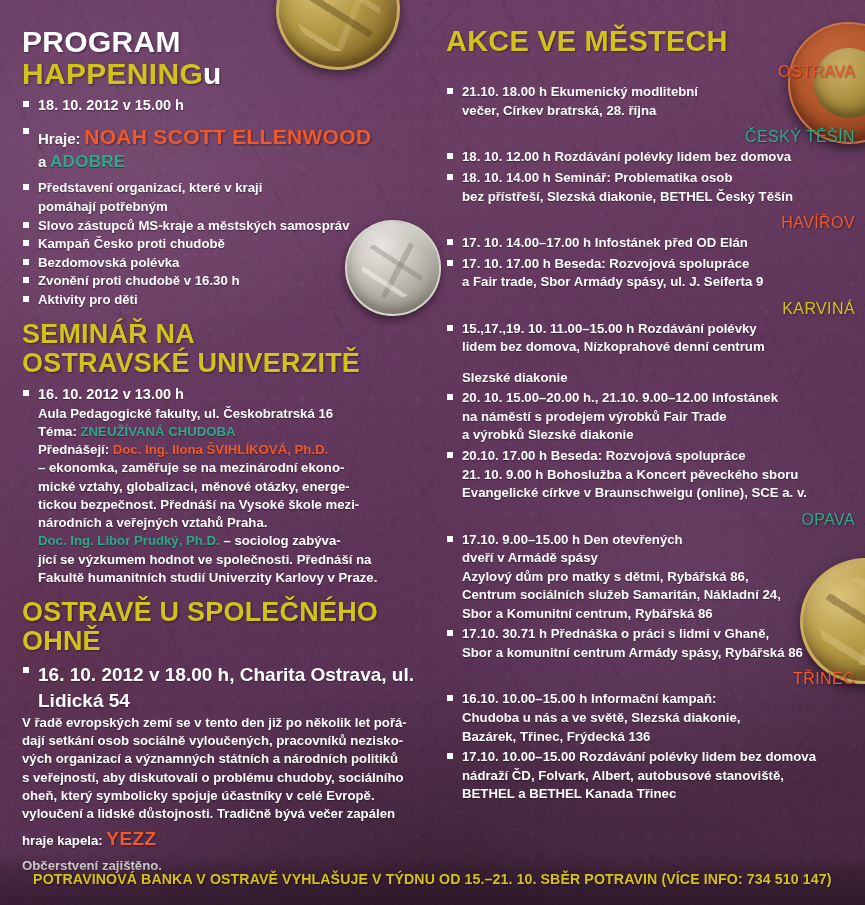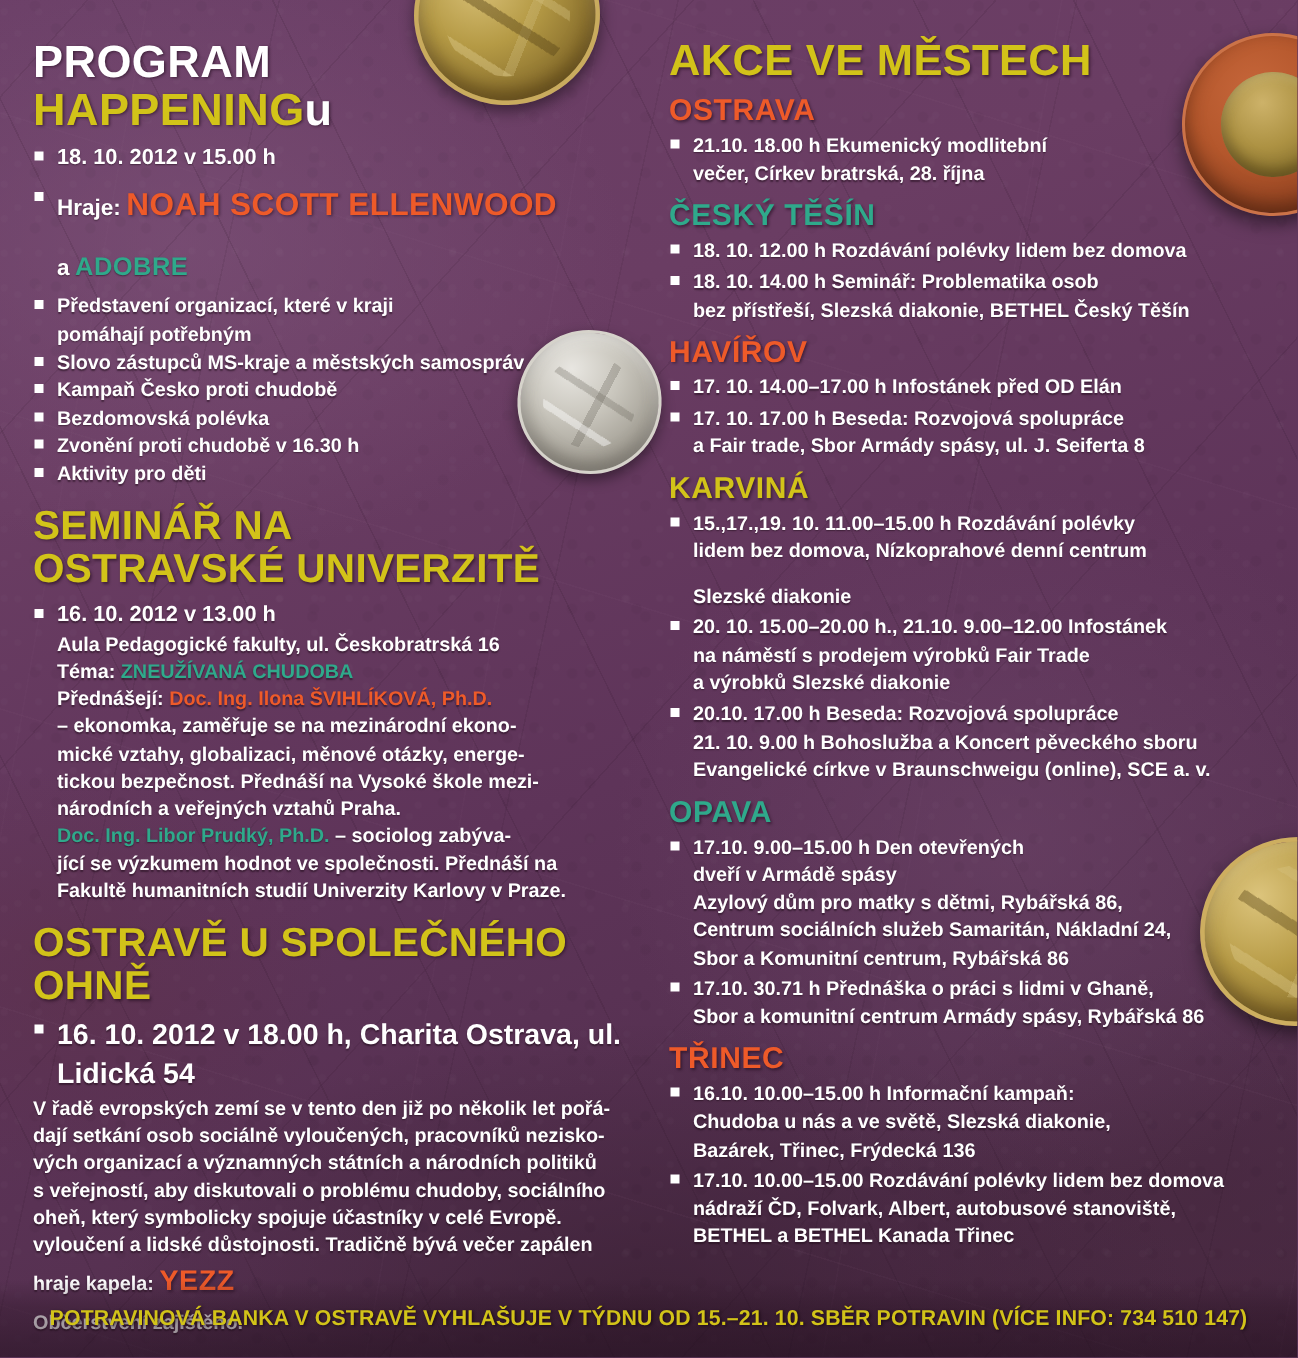--- a/index.html
+++ b/index.html
@@ -146,24 +146,25 @@
   .sect-title {
     font-size: 27px;
     font-weight: bold;
     color: #d2c319;
     line-height: 1.08;
     letter-spacing: .2px;
     text-shadow: 1px 1px 2px rgba(30,10,25,.55);
   }
 
   .city {
-    font-size: 20px;
-    font-weight: bold;
+    font-size: 16px;
+    font-weight: normal;
     letter-spacing: .4px;
     text-shadow: 1px 1px 2px rgba(30,10,25,.55);
+    text-align: right;
   }
   .c-orange { color: #ee5a29; }
   .c-teal   { color: #2fa98b; }
   .c-yellow { color: #d2c319; }
 
   ul.bullets { list-style: none; }
 
   li.item {
     position: relative;
     color: #ffffff;
@@ -261,21 +262,21 @@
     <div class="column" id="col-left">
 
       <div>
         <div class="title-big">PROGRAM</div>
         <div class="title-big yellow"><span>HAPPENING</span><span class="tail">u</span></div>
         <div class="gap-s"></div>
 
         <ul class="bullets">
           <li class="item" style="font-size:14.5px;margin-bottom:8px;">18. 10. 2012 v 15.00 h</li>
 
-          <li class="item" style="margin-bottom:16px;">
+          <li class="item" style="margin-bottom:0;">
             <span class="lab">Hraje:</span>
             <span class="big-name">NOAH SCOTT ELLENWOOD</span>
           </li>
           <li class="item nobullet" style="margin-bottom:6px;">
             <span class="lab">a</span>
             <span class="sub-green">ADOBRE</span>
           </li>
 
           <li class="item">Představení organizací, které v kraji</li>
           <li class="item nobullet">pomáhají potřebným</li>
@@ -359,21 +360,21 @@
               <li class="item" style="margin-bottom: 3px;">18. 10. 12.00 h Rozdávání polévky lidem bez domova</li>
               <li class="item">18. 10. 14.00 h Seminář: Problematika osob</li>
               <li class="item nobullet" style="margin-bottom: 3px;">bez přístřeší, Slezská diakonie, BETHEL Český Těšín</li>
             </ul>
           </div>
           <div style="margin-bottom: 9px;">
             <div class="city c-orange" style="margin-bottom: 2px;">HAVÍŘOV</div>
             <ul class="bullets">
               <li class="item" style="margin-bottom: 3px;">17. 10. 14.00–17.00 h Infostánek před OD Elán</li>
               <li class="item">17. 10. 17.00 h Beseda: Rozvojová spolupráce</li>
-              <li class="item nobullet" style="margin-bottom: 3px;">a Fair trade, Sbor Armády spásy, ul. J. Seiferta 8</li>
+              <li class="item nobullet" style="margin-bottom: 3px;">a Fair trade, Sbor Armády spásy, ul. J. Seiferta 9</li>
             </ul>
           </div>
           <div style="margin-bottom: 9px;">
             <div class="city c-yellow" style="margin-bottom: 2px;">KARVINÁ</div>
             <ul class="bullets">
               <li class="item">15.,17.,19. 10. 11.00–15.00 h Rozdávání polévky</li>
               <li class="item nobullet">lidem bez domova, Nízkoprahové denní centrum</li>
               <li class="item nobullet" style="margin-bottom: 3px; margin-top: 13px;">Slezské diakonie</li>
               <li class="item">20. 10. 15.00–20.00 h., 21.10. 9.00–12.00 Infostánek</li>
               <li class="item nobullet">na náměstí s prodejem výrobků Fair Trade</li>

